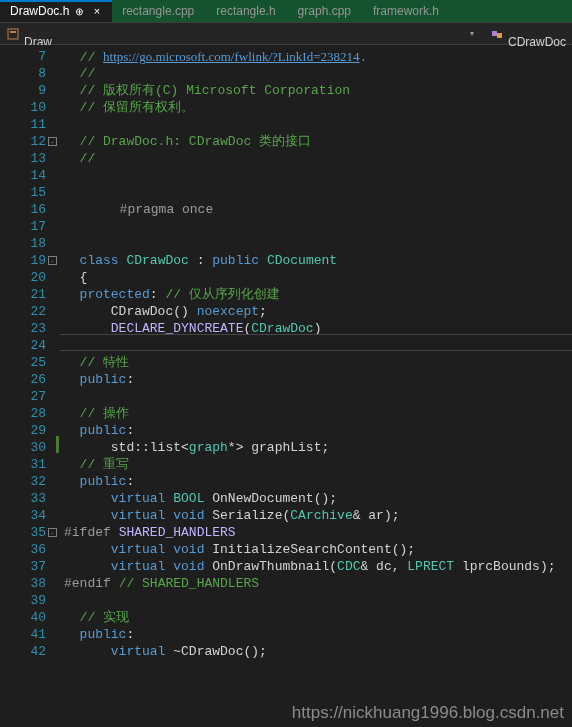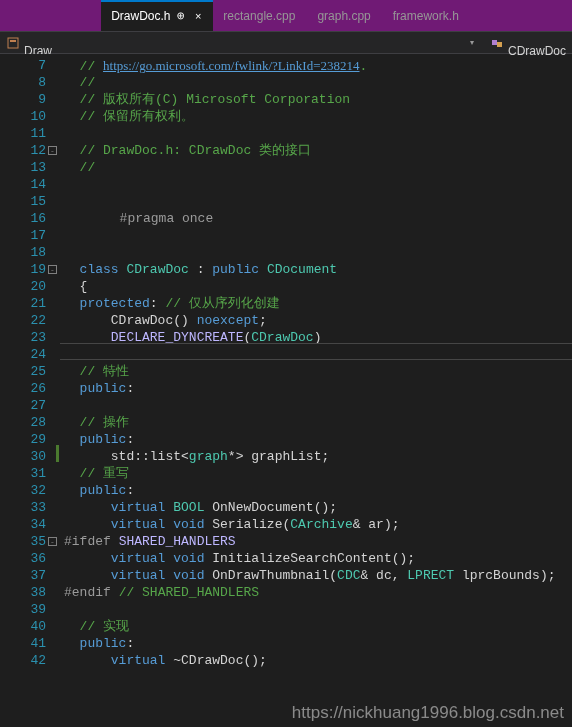--- a/index.html
+++ b/index.html
@@ -8,24 +8,23 @@
   font-family: Consolas, 'Courier New', monospace;
   font-size: 13px;
   color: #d4d4d4;
   width: 572px;
   height: 727px;
   overflow: hidden;
   position: relative;
 }
 .tabs {
   display: flex;
-  background: #701a75;
-  height: 32px;
+  background: #14532d;
+  height: 23px;
   border-bottom: 1px solid #3e3e42;
-  justify-content: center;
 }
 .tab {
   padding: 3px 12px 3px 10px;
   color: #969696;
   font-size: 12px;
   font-family: 'Segoe UI', Arial, sans-serif;
   cursor: pointer;
   display: flex;
   align-items: center;
   gap: 6px;
@@ -158,20 +157,23 @@
 <body>
 
 <div class="tabs" id="tabs">
     <div class="tab active">
       <span>DrawDoc.h</span>
       <span class="pin-icon">⊕</span>
       <span class="close-x">×</span>
     </div>
     <div class="tab">
       <span>rectangle.cpp</span>
+    </div>
+    <div class="tab">
+      <span>rectangle.h</span>
     </div>
     <div class="tab">
       <span>graph.cpp</span>
     </div>
     <div class="tab">
       <span>framework.h</span>
     </div>
   </div>
 
 <div class="nav-bar">

